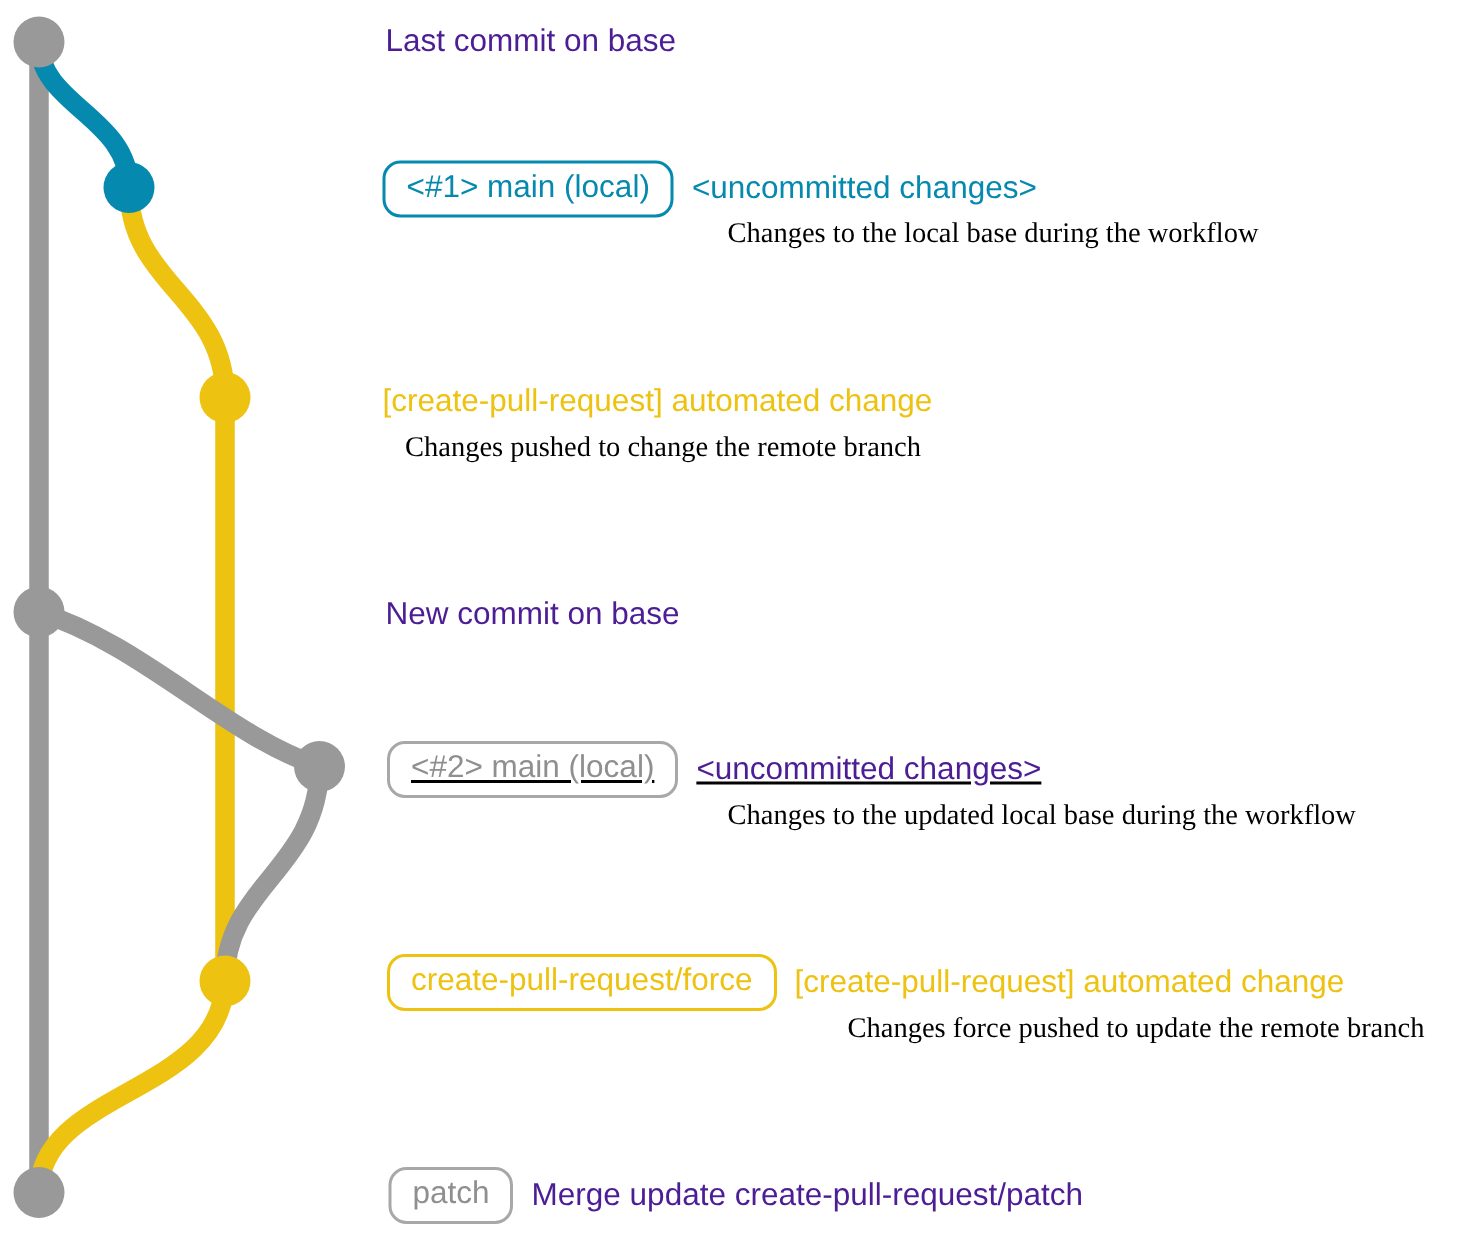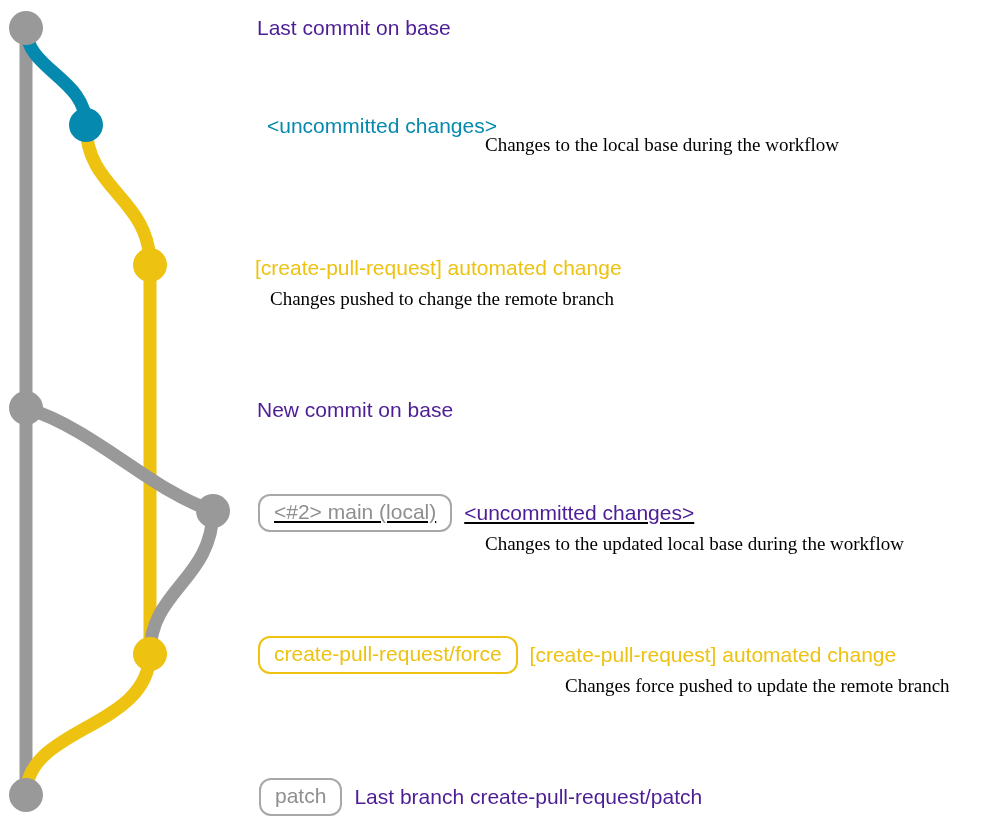--- a/index.html
+++ b/index.html
@@ -93,24 +93,25 @@
   <circle cx="213" cy="511" r="17" fill="#999999"></circle>
   <circle cx="150" cy="654" r="17" fill="#edc211"></circle>
   <circle cx="26" cy="795" r="17" fill="#999999"></circle>
 </svg>
 
 <div class="row" style="left:257px; top:28px; transform:translateY(-50%);">
   <span class="subject gray">Last commit on base</span>
 </div>
 
 <div class="row" style="left:255px; top:126px; transform:translateY(-50%);">
+  <span class="badge blue">&lt;#1&gt; main (local)</span>
   <span class="gap"></span>
   <span class="subject blue">&lt;uncommitted changes&gt;</span>
 </div>
-<div class="desc" style="left:485px; top:134px;">Changes to the local base during the workflow</div>
+<div class="desc" style="left:485px; top:145px;">Changes to the local base during the workflow</div>
 
 <div class="row" style="left:255px; top:268px; transform:translateY(-50%);">
   <span class="subject yellow">[create-pull-request] automated change</span>
 </div>
 <div class="desc" style="left:270px; top:288px;">Changes pushed to change the remote branch</div>
 
 <div class="row" style="left:257px; top:410px; transform:translateY(-50%);">
   <span class="subject gray">New commit on base</span>
 </div>
 
@@ -124,14 +125,14 @@
 <div class="row" style="left:258px; top:655px; transform:translateY(-50%);">
   <span class="badge yellow">create-pull-request/force</span>
   <span class="gap"></span>
   <span class="subject yellow">[create-pull-request] automated change</span>
 </div>
 <div class="desc" style="left:565px; top:675px;">Changes force pushed to update the remote branch</div>
 
 <div class="row" style="left:259px; top:797px; transform:translateY(-50%);">
   <span class="badge gray">patch</span>
   <span class="gap"></span>
-  <span class="subject gray">Last branch create-pull-request/patch</span>
+  <span class="subject gray">Merge update create-pull-request/patch</span>
 </div>
 
 </body></html>

